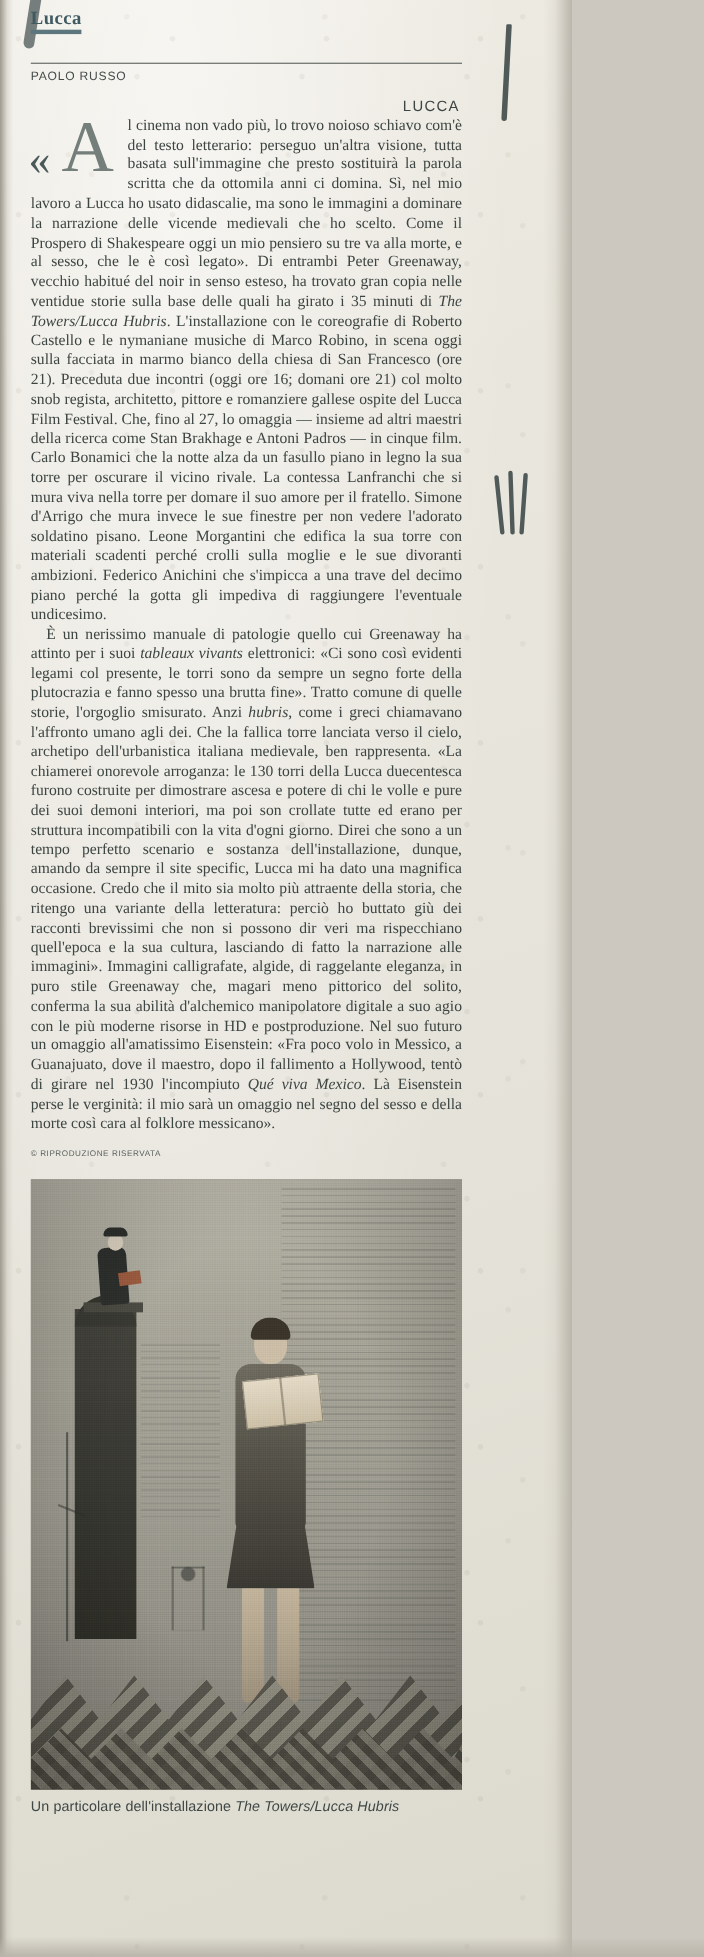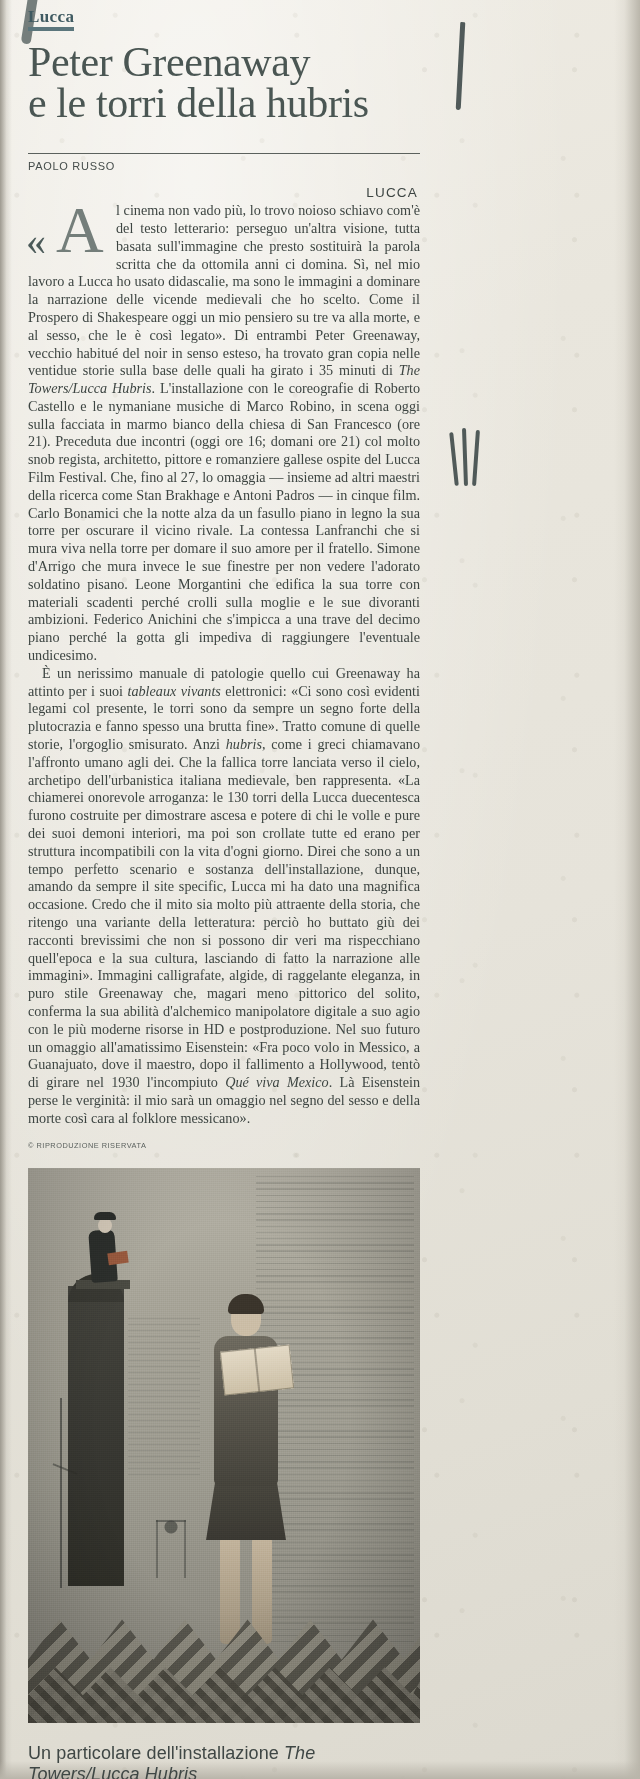--- a/index.html
+++ b/index.html
@@ -6,21 +6,21 @@
   body{
     width:640px;height:1779px;
     background:#ccc8c0;
     font-family:"Liberation Serif",serif;
     overflow:hidden;
     position:relative;
   }
 
   
   #clipping{
-    position:absolute;left:0;top:0;width:640px;height:1779px;
+    position:absolute;left:0;top:0;width:520px;height:1779px;
     background:
       radial-gradient(ellipse at 30% 10%, rgba(255,255,255,.55), rgba(255,255,255,0) 60%),
       linear-gradient(160deg,#efece4 0%,#e9e6dd 25%,#e6e3da 55%,#e1ded4 80%,#dcd9cf 100%);
   }
   
   #grain{
     position:absolute;inset:0;
     background-image:
       radial-gradient(circle at 12% 22%, rgba(180,175,160,.18) 0 2px, transparent 3px),
       radial-gradient(circle at 64% 8%,  rgba(180,175,160,.14) 0 2px, transparent 3px),
@@ -282,23 +282,23 @@
   .ph-noise{
     position:absolute;inset:0;
     background-image:
       repeating-linear-gradient(0deg, rgba(255,255,255,.05) 0 1px, rgba(0,0,0,.04) 1px 2px),
       repeating-linear-gradient(90deg, rgba(255,255,255,.04) 0 1px, rgba(0,0,0,.03) 1px 2px);
     mix-blend-mode:overlay;opacity:.6;
   }
 
   
   #caption{
-    margin-top:20px;
+    margin-top:7px;
     font-family:"Liberation Sans",sans-serif;
-    font-size:18px;color:#3f4745;letter-spacing:.1px;
+    font-size:13px;color:#3f4745;letter-spacing:.1px;
   }
   #caption i{font-style:italic;}
 
   
   .pen-mark{
     position:absolute;background:#3f4a4a;border-radius:2px;opacity:.9;
   }
 </style>
 </head>
 <body>
@@ -313,22 +313,20 @@
 
   <div class="pen-mark" style="left:458px;top:22px;width:5px;height:88px;transform:rotate(3deg);border-radius:3px 3px 6px 6px;"></div>
   <div class="pen-mark" style="left:452px;top:432px;width:4px;height:54px;transform:rotate(-6deg);"></div>
   <div class="pen-mark" style="left:463px;top:428px;width:4px;height:58px;transform:rotate(-2deg);"></div>
   <div class="pen-mark" style="left:474px;top:430px;width:4px;height:56px;transform:rotate(4deg);"></div>
 
   <div id="column">
 
     <div id="kicker">Lucca</div>
 
-    <h1 id="headline">Peter Greenaway
-e le torri della hubris</h1>
 
     <div id="byline-rule"></div>
     <div id="byline">PAOLO RUSSO</div>
 
     <div id="dateline">LUCCA</div>
 
     <div id="body">
 
       <div class="dropcap-wrap">
         <span class="guillemet">«</span>

